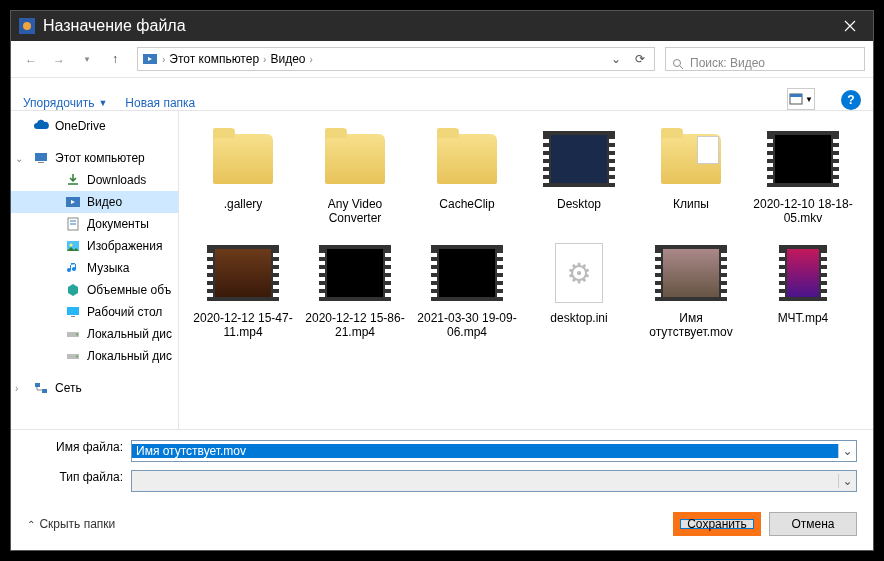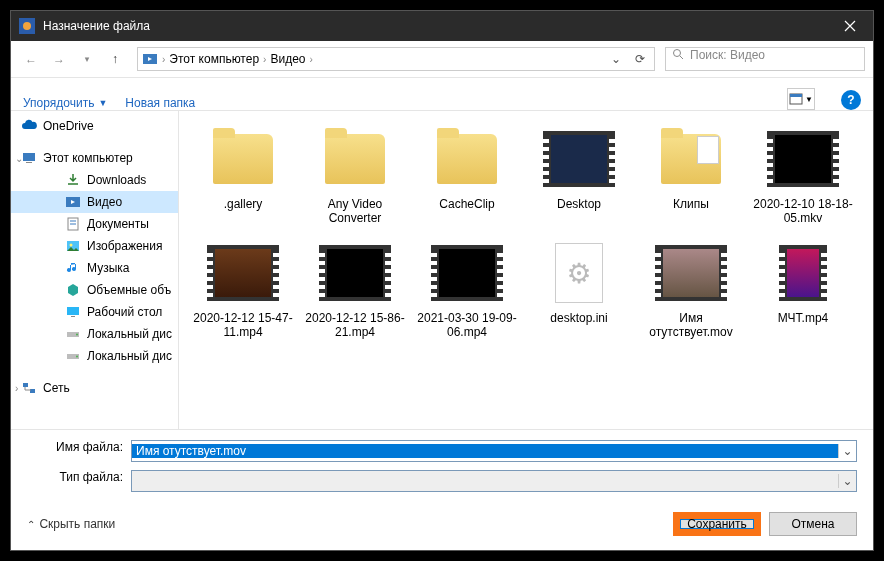--- a/index.html
+++ b/index.html
@@ -1,39 +1,39 @@
 <!DOCTYPE html>
 <html><head>
 <meta charset="utf-8">
 <style>
 *{box-sizing:border-box;margin:0;padding:0;font-family:"Segoe UI",Tahoma,sans-serif;font-size:12px}
 body{background:#000;display:flex;align-items:center;justify-content:center;height:561px;width:884px}
 .win{width:864px;height:541px;background:#fff;border:1px solid #555;display:flex;flex-direction:column}
 .titlebar{height:30px;background:#2b2b2b;color:#fff;display:flex;align-items:center;padding:0 0 0 8px}
 .titlebar .icon{width:16px;height:16px;margin-right:8px}
-.titlebar .title{flex:1;font-size:12px}
+.titlebar .title{flex:1;font-size:16px}
 .titlebar .close{width:46px;height:30px;display:flex;align-items:center;justify-content:center;color:#fff}
 .navrow{height:36px;display:flex;align-items:center;padding:0 8px;gap:4px}
 .navbtn{width:24px;height:24px;display:flex;align-items:center;justify-content:center;color:#888}
 .navbtn.active{color:#333}
 .addrbar{flex:1;height:24px;border:1px solid #ccc;display:flex;align-items:center;padding:0 4px;gap:4px;margin:0 6px}
 .addrbar .crumb{display:flex;align-items:center;gap:4px}
 .addrbar .sep{color:#888;font-size:10px}
 .addrbar .spacer{flex:1}
 .addrbar .drop,.addrbar .refresh{width:20px;text-align:center;color:#555}
-.searchbox{width:200px;height:24px;border:1px solid #ccc;display:flex;align-items:flex-start;padding:0 6px;gap:6px;color:#888}
+.searchbox{width:200px;height:24px;border:1px solid #ccc;display:flex;align-items:flex-end;padding:0 6px;gap:6px;color:#888}
 .toolbar{height:34px;border-top:1px solid #e5e5e5;border-bottom:1px solid #e5e5e5;display:flex;align-items:flex-end;padding:0 12px;gap:18px}
 .toolbar .org{color:#1e66c0;display:flex;align-items:center;gap:4px}
 .toolbar .newf{color:#1e66c0}
 .toolbar .spacer{flex:1}
 .toolbar .view{width:28px;height:22px;border:1px solid #ccc;display:flex;align-items:center;justify-content:center;gap:2px}
 .toolbar .help{width:20px;height:20px;border-radius:50%;background:#0078d7;color:#fff;display:flex;align-items:center;justify-content:center;font-weight:bold;margin-left:8px}
 .body{flex:1;display:flex;min-height:0}
 .tree{width:168px;border-right:1px solid #e5e5e5;overflow-y:scroll;background:#fff;padding:4px 0}
-.tree-item{height:22px;display:flex;align-items:center;padding-left:10px;gap:6px;white-space:nowrap;overflow:hidden}
+.tree-item{height:22px;display:flex;align-items:center;padding-left:22px;gap:6px;white-space:nowrap;overflow:hidden}
 .tree-item.l2{padding-left:54px}
 .tree-item.sel{background:#cde8ff}
 .tree-item .chev{position:absolute;left:4px;color:#888;font-size:10px}
 .tree-item{position:relative}
 .ticon{width:16px;height:16px;flex-shrink:0}
 .content{flex:1;overflow:auto;padding:12px 8px}
 .grid{display:flex;flex-wrap:wrap;gap:8px 0}
 .item{width:112px;display:flex;flex-direction:column;align-items:center;text-align:center;padding:4px}
 .item .thumb{width:72px;height:64px;margin-bottom:6px;display:flex;align-items:center;justify-content:center}
 .item .label{font-size:12px;line-height:14px;word-break:break-word}

